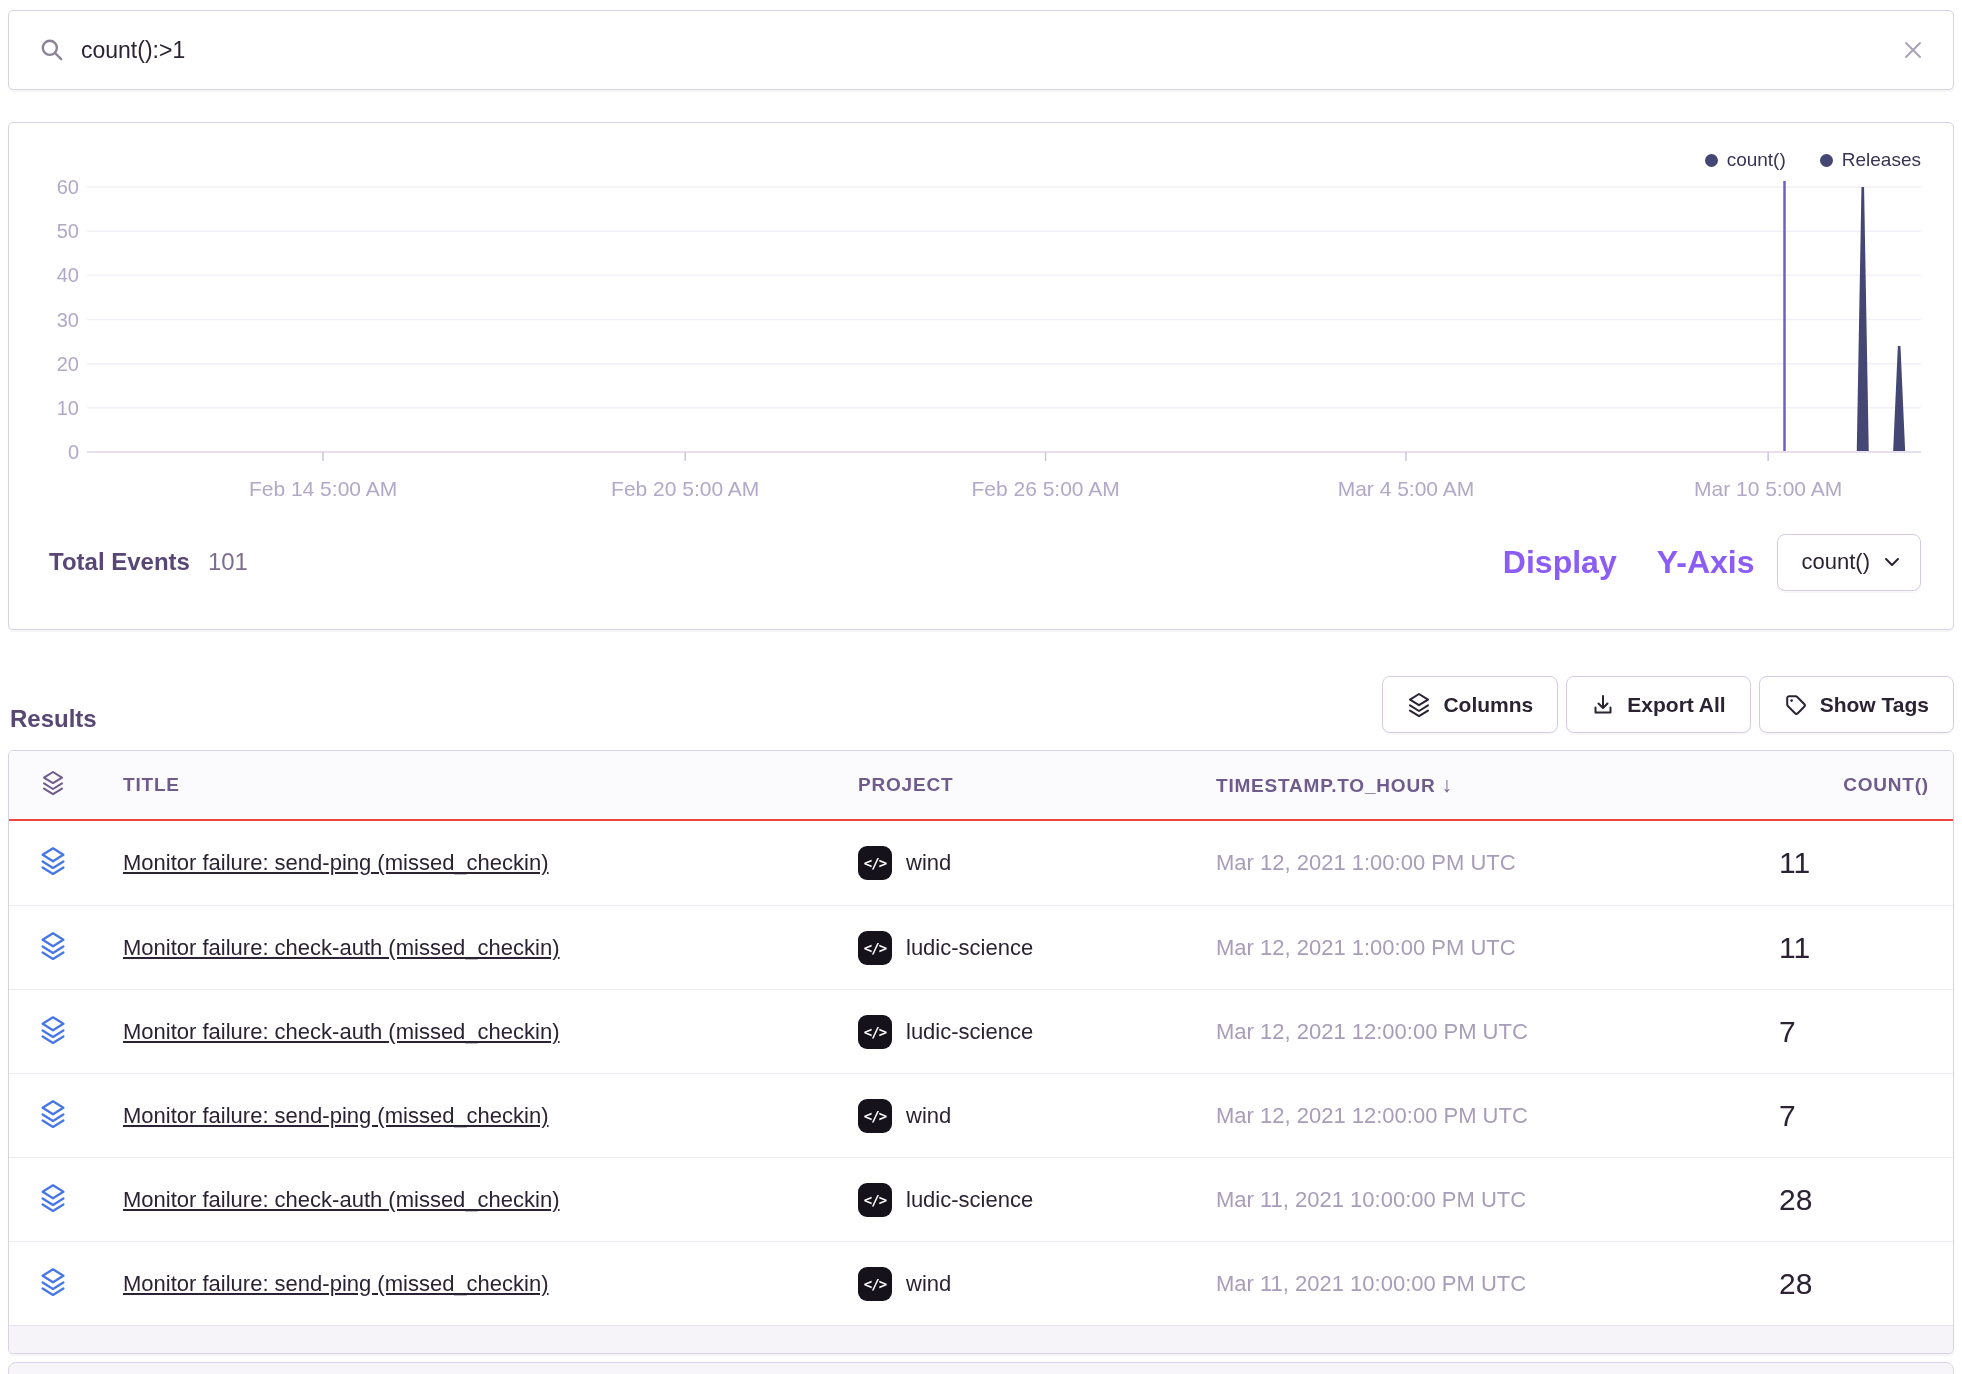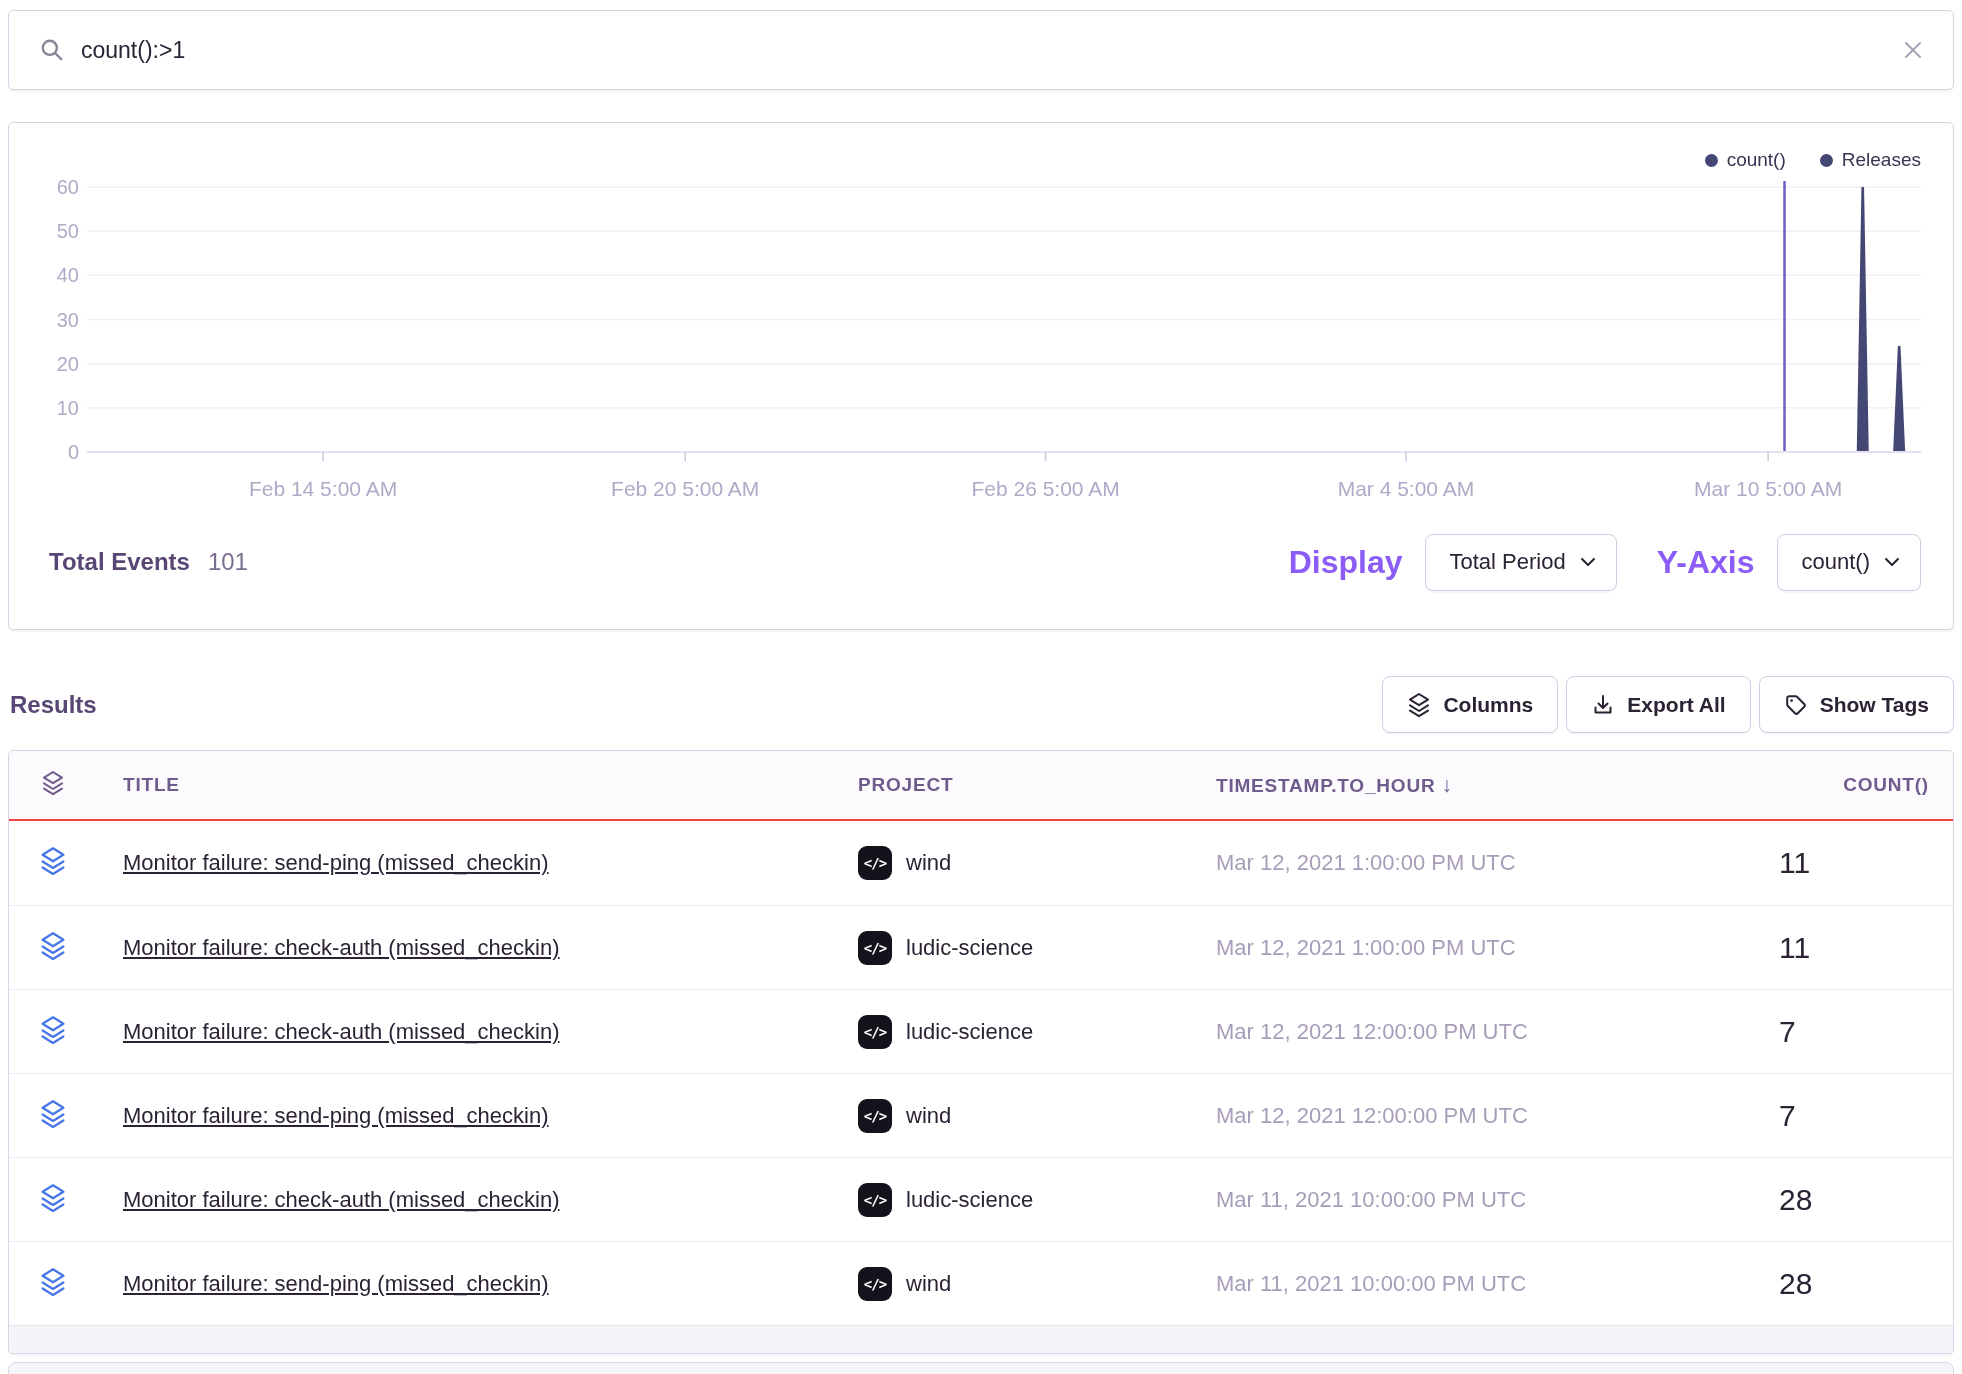--- a/index.html
+++ b/index.html
@@ -31,21 +31,21 @@
   .stat-value { font-size:24px; color:#7c6e8f; margin-left:18px; }
   .footer-spacer { flex:1; }
   .dd-label { font-size:32px; font-weight:bold; color:#8b5cf6; }
   .dropdown { display:flex; align-items:center; gap:14px; margin:0 0 0 22px;
     border:1px solid #d5cbe3; border-radius:8px; background:#fff; height:57px;
     padding:0 20px 0 24px; font-size:22px; font-weight:500; color:#2b2233; cursor:pointer;
     box-shadow:0 2px 0 rgba(43,34,51,0.03); }
   .dd-gap { margin-left:40px; }
 
   
-  .results-row { display:flex; align-items:center; margin:0 0 17px 0; height:57px; }
+  .results-row { display:flex; align-items:flex-end; margin:0 0 17px 0; height:57px; }
   .results-heading { font-size:24px; font-weight:bold; color:#584774; margin-left:2px; }
   .btn-group { margin-left:auto; display:flex; gap:8px; }
   .btn { display:flex; align-items:center; gap:12px; height:57px; padding:0 24px;
     background:#fff; border:1px solid #d5cbe3; border-radius:8px; cursor:pointer;
     font-size:21px; font-weight:bold; color:#2b2233; font-family:inherit;
     box-shadow:0 2px 0 rgba(43,34,51,0.03); }
   .btn svg { color:#2b2233; }
 
   
   .table-panel { overflow:hidden; }
@@ -125,26 +125,20 @@
         <text class="xtick" x="1759.1200000000001" y="373" text-anchor="middle">Mar 10 5:00 AM</text>
         <path d="M 1847.76 328 L 1852.46 64 L 1855.06 64 L 1859.76 328 Z" fill="#444674"></path>
         <path d="M 1884.16 328 L 1888.8600000000001 223 L 1891.46 223 L 1896.16 328 Z" fill="#444674"></path>
         <line x1="1775.5" y1="58" x2="1775.5" y2="328" stroke="#6c5fc7" stroke-width="2.5"></line>
       </svg>
     <div class="chart-footer">
       <span class="stat-label">Total Events</span>
       <span class="stat-value">101</span>
       <span class="footer-spacer"></span>
       <span class="dd-label">Display</span>
-      <button class="dropdown">
-        <span>Total Period</span>
-        <svg width="16" height="10" viewBox="0 0 16 10" fill="none" stroke="#2b2233" stroke-width="2" stroke-linecap="round" stroke-linejoin="round">
-            <path d="M2 2 L8 8 L14 2"></path>
-          </svg>
-      </button>
       <span class="dd-label dd-gap">Y-Axis</span>
       <button class="dropdown">
         <span>count()</span>
         <svg width="16" height="10" viewBox="0 0 16 10" fill="none" stroke="#2b2233" stroke-width="2" stroke-linecap="round" stroke-linejoin="round">
             <path d="M2 2 L8 8 L14 2"></path>
           </svg>
       </button>
     </div>
   </div>
 

